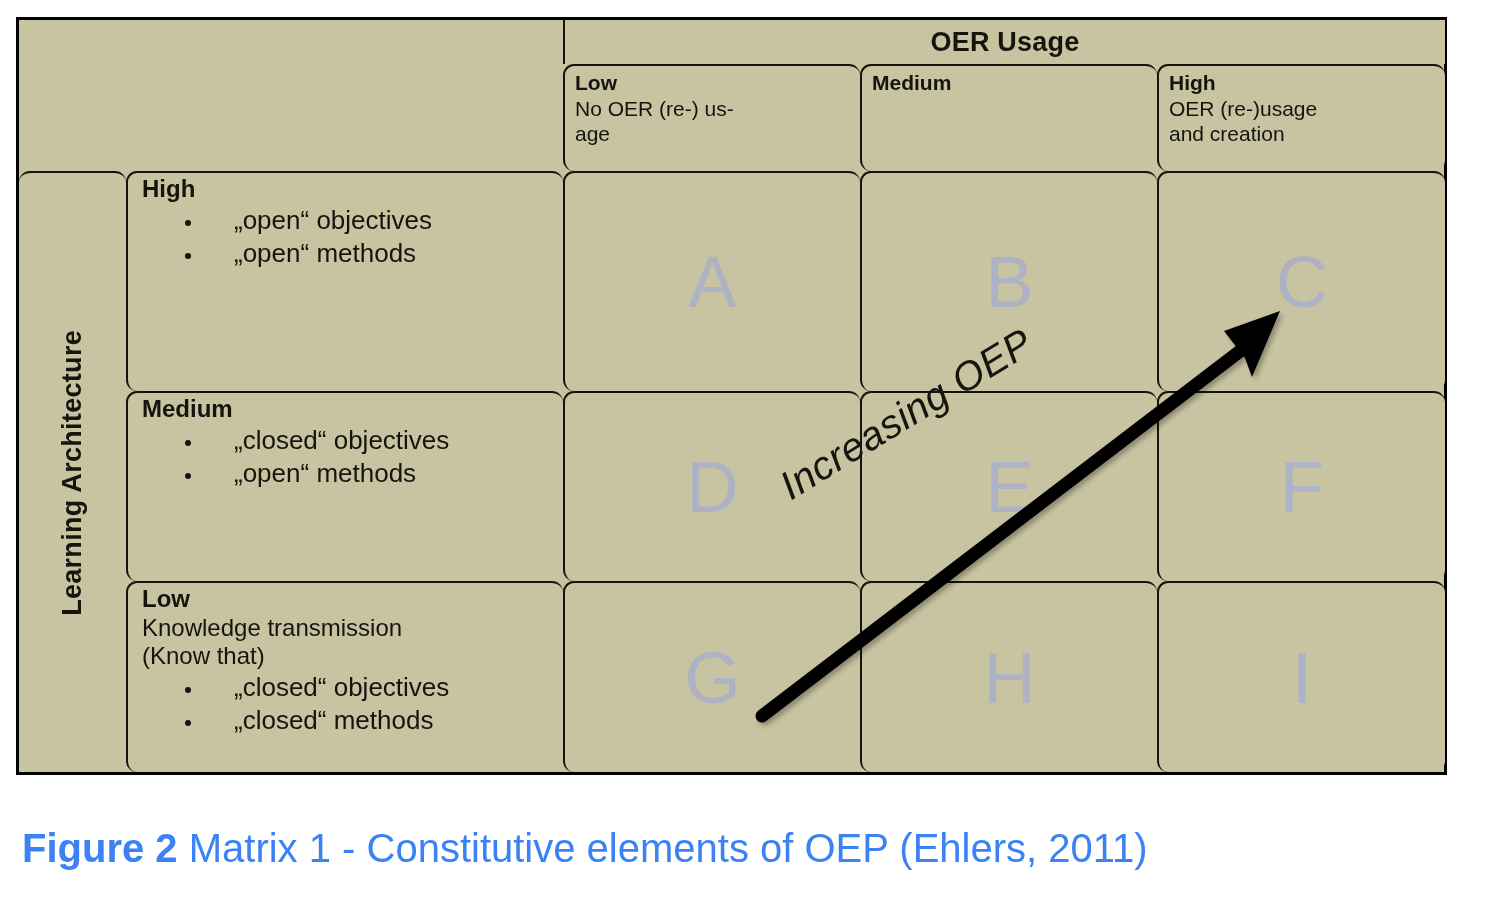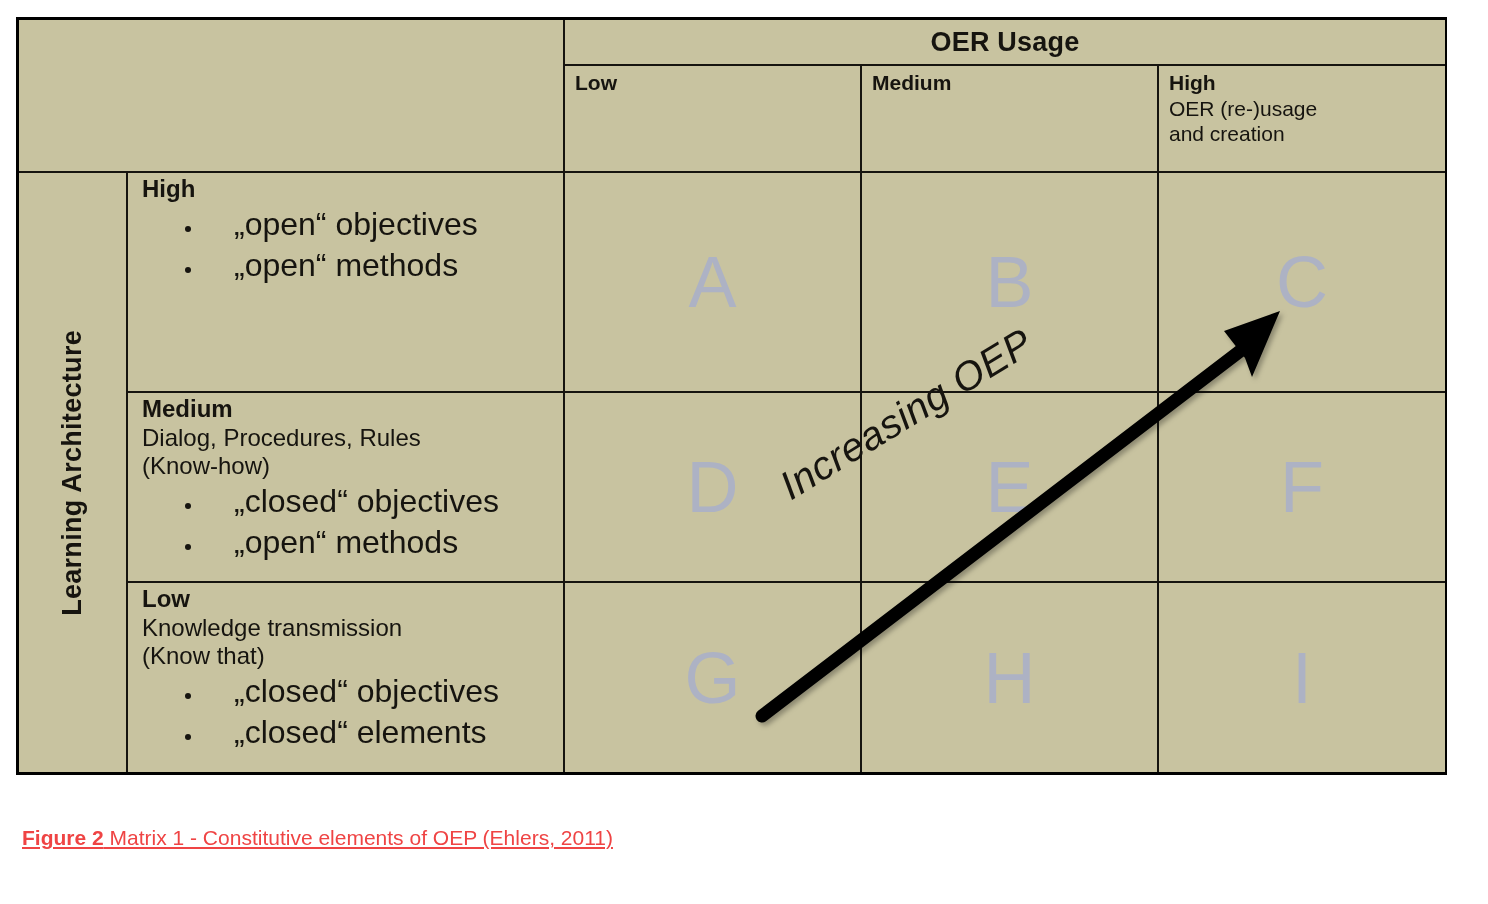--- a/index.html
+++ b/index.html
@@ -41,21 +41,21 @@
     grid-template-columns: 107px 437px 297px 297px 288px;
     grid-template-rows: 44px 107px 220px 190px 191px;
   }
 
   .cell {
     position: relative;
     box-sizing: border-box;
     background: #c8c3a0;
   }
 
-  .bt { border-top: 2px solid #16140f; }
+  .bt { border-top: 2px solid #16140f; border-radius: 11px; }
   .bl { border-left: 2px solid #16140f; }
 
   
   .hdr-oer {
     grid-column: 3 / 6;
     grid-row: 1 / 2;
     display: flex;
     align-items: center;
     justify-content: center;
     font-weight: bold;
@@ -115,21 +115,21 @@
     white-space: pre-line;
   }
   .rowdesc ul {
     margin: 1px 0 0 0;
     padding-left: 62px;
     list-style: disc;
   }
   .rowdesc li {
     margin: 0 0 2px 0;
     padding-left: 30px;
-    font-size: 32px;
+    font-size: 26px;
     line-height: 1.22;
   }
   .rowdesc li::marker { font-size: 20px; }
 
   
   .lettercell {
     display: flex;
     align-items: center;
     justify-content: center;
   }
@@ -161,41 +161,42 @@
     color: #16140f;
     white-space: nowrap;
     letter-spacing: 0.5px;
   }
 
   
   .caption {
     position: absolute;
     left: 22px;
     top: 826px;
-    font-size: 21px;
-    color: #ef4444;
+    font-size: 40px;
+    color: #3b82f6;
     white-space: nowrap;
-    text-decoration: underline;
   }
   .caption .cap-strong { font-weight: bold; }
   .caption .cap-rest { font-weight: normal; }
 </style>
 </head>
 <body>
 
 <div id="figure-root">
 
   <div class="matrix-wrap">
     <div class="matrix-grid">
 
       <div class="cell" style="grid-column:1/3;grid-row:1/3;"></div>
       <div class="cell hdr-oer bl">OER Usage</div>
 
       <div class="cell hdr-sub bt bl" style="grid-column:3/4;">
         <span class="sub-title">Low</span>
+        <span class="sub-desc">No OER (re-) us-
+age</span>
       </div>
       <div class="cell hdr-sub bt bl" style="grid-column:4/5;">
         <span class="sub-title">Medium</span>
       </div>
       <div class="cell hdr-sub bt bl" style="grid-column:5/6;">
         <span class="sub-title">High</span>
         <span class="sub-desc">OER (re-)usage
 and creation</span>
       </div>
 
@@ -215,22 +216,20 @@
       </div>
       <div class="cell lettercell bt bl" style="grid-column:4/5;grid-row:3/4;">
         <span class="glyph">B</span>
       </div>
       <div class="cell lettercell bt bl" style="grid-column:5/6;grid-row:3/4;">
         <span class="glyph">C</span>
       </div>
 
       <div class="cell rowdesc bt bl" style="grid-row:4/5;">
         <span class="rd-title">Medium</span>
-        <span class="rd-body">Dialog, Procedures, Rules
-(Know-how)</span>
         <ul>
           <li>„closed“ objectives</li>
           <li>„open“ methods</li>
         </ul>
       </div>
       <div class="cell lettercell bt bl" style="grid-column:3/4;grid-row:4/5;">
         <span class="glyph">D</span>
       </div>
       <div class="cell lettercell bt bl" style="grid-column:4/5;grid-row:4/5;">
         <span class="glyph">E</span>
@@ -238,21 +237,21 @@
       <div class="cell lettercell bt bl" style="grid-column:5/6;grid-row:4/5;">
         <span class="glyph">F</span>
       </div>
 
       <div class="cell rowdesc bt bl" style="grid-row:5/6;">
         <span class="rd-title">Low</span>
         <span class="rd-body">Knowledge transmission
 (Know that)</span>
         <ul>
           <li>„closed“ objectives</li>
-          <li>„closed“ elements</li>
+          <li>„closed“ methods</li>
         </ul>
       </div>
       <div class="cell lettercell bt bl" style="grid-column:3/4;grid-row:5/6;">
         <span class="glyph">G</span>
       </div>
       <div class="cell lettercell bt bl" style="grid-column:4/5;grid-row:5/6;">
         <span class="glyph">H</span>
       </div>
       <div class="cell lettercell bt bl" style="grid-column:5/6;grid-row:5/6;">
         <span class="glyph">I</span>

